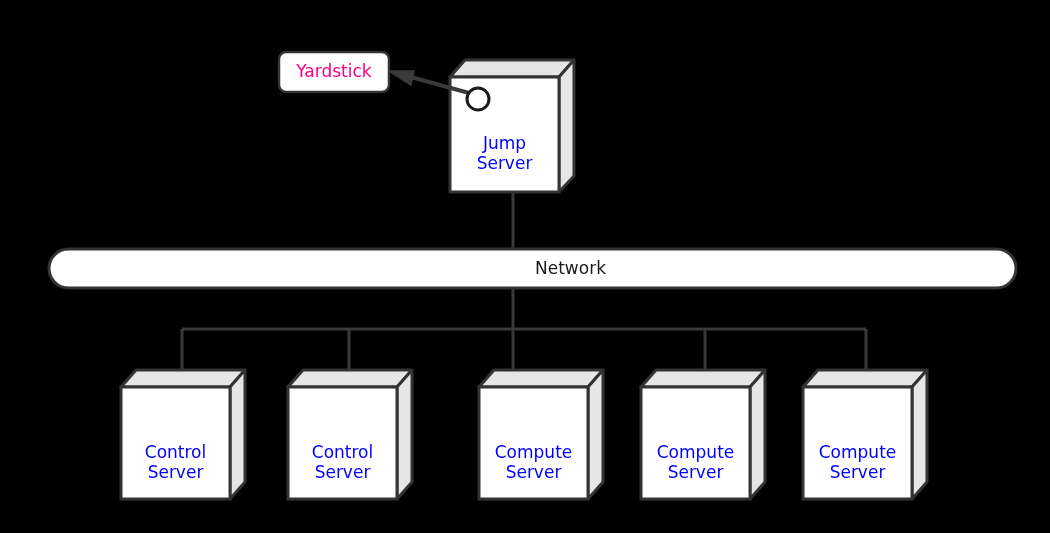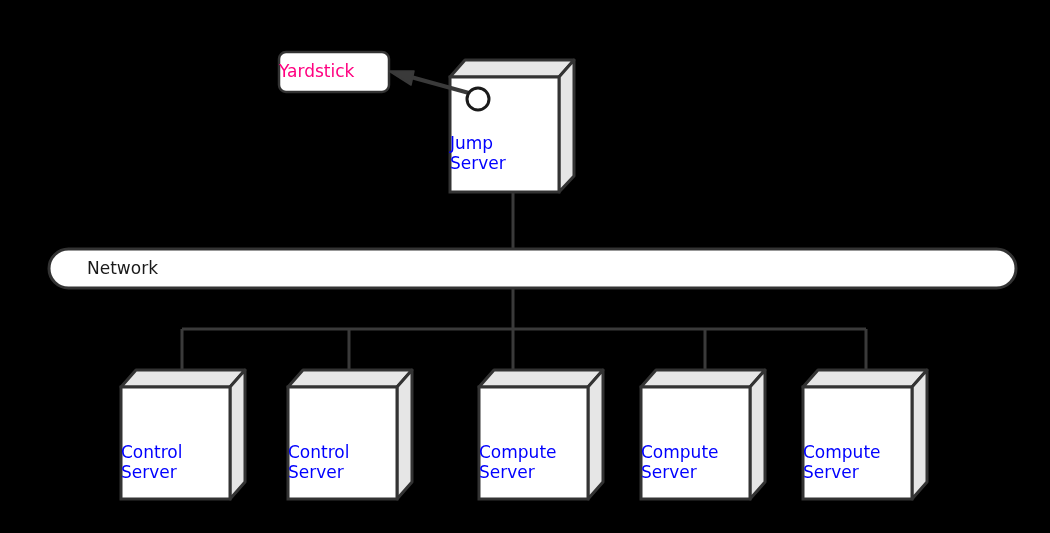--- a/index.html
+++ b/index.html
@@ -22,20 +22,21 @@
   }
   #diagram-svg {
     position: absolute;
     top: 0;
     left: 0;
     width: 1050px;
     height: 533px;
   }
   .node-label {
     position: absolute;
+    text-align: center;
     line-height: 1.18;
     pointer-events: none;
     white-space: pre;
   }
   .server-label {
     color: #0000FF;
     font-size: 17px;
     font-family: "DejaVu Sans", sans-serif;
     margin-top: 21px;
   }

